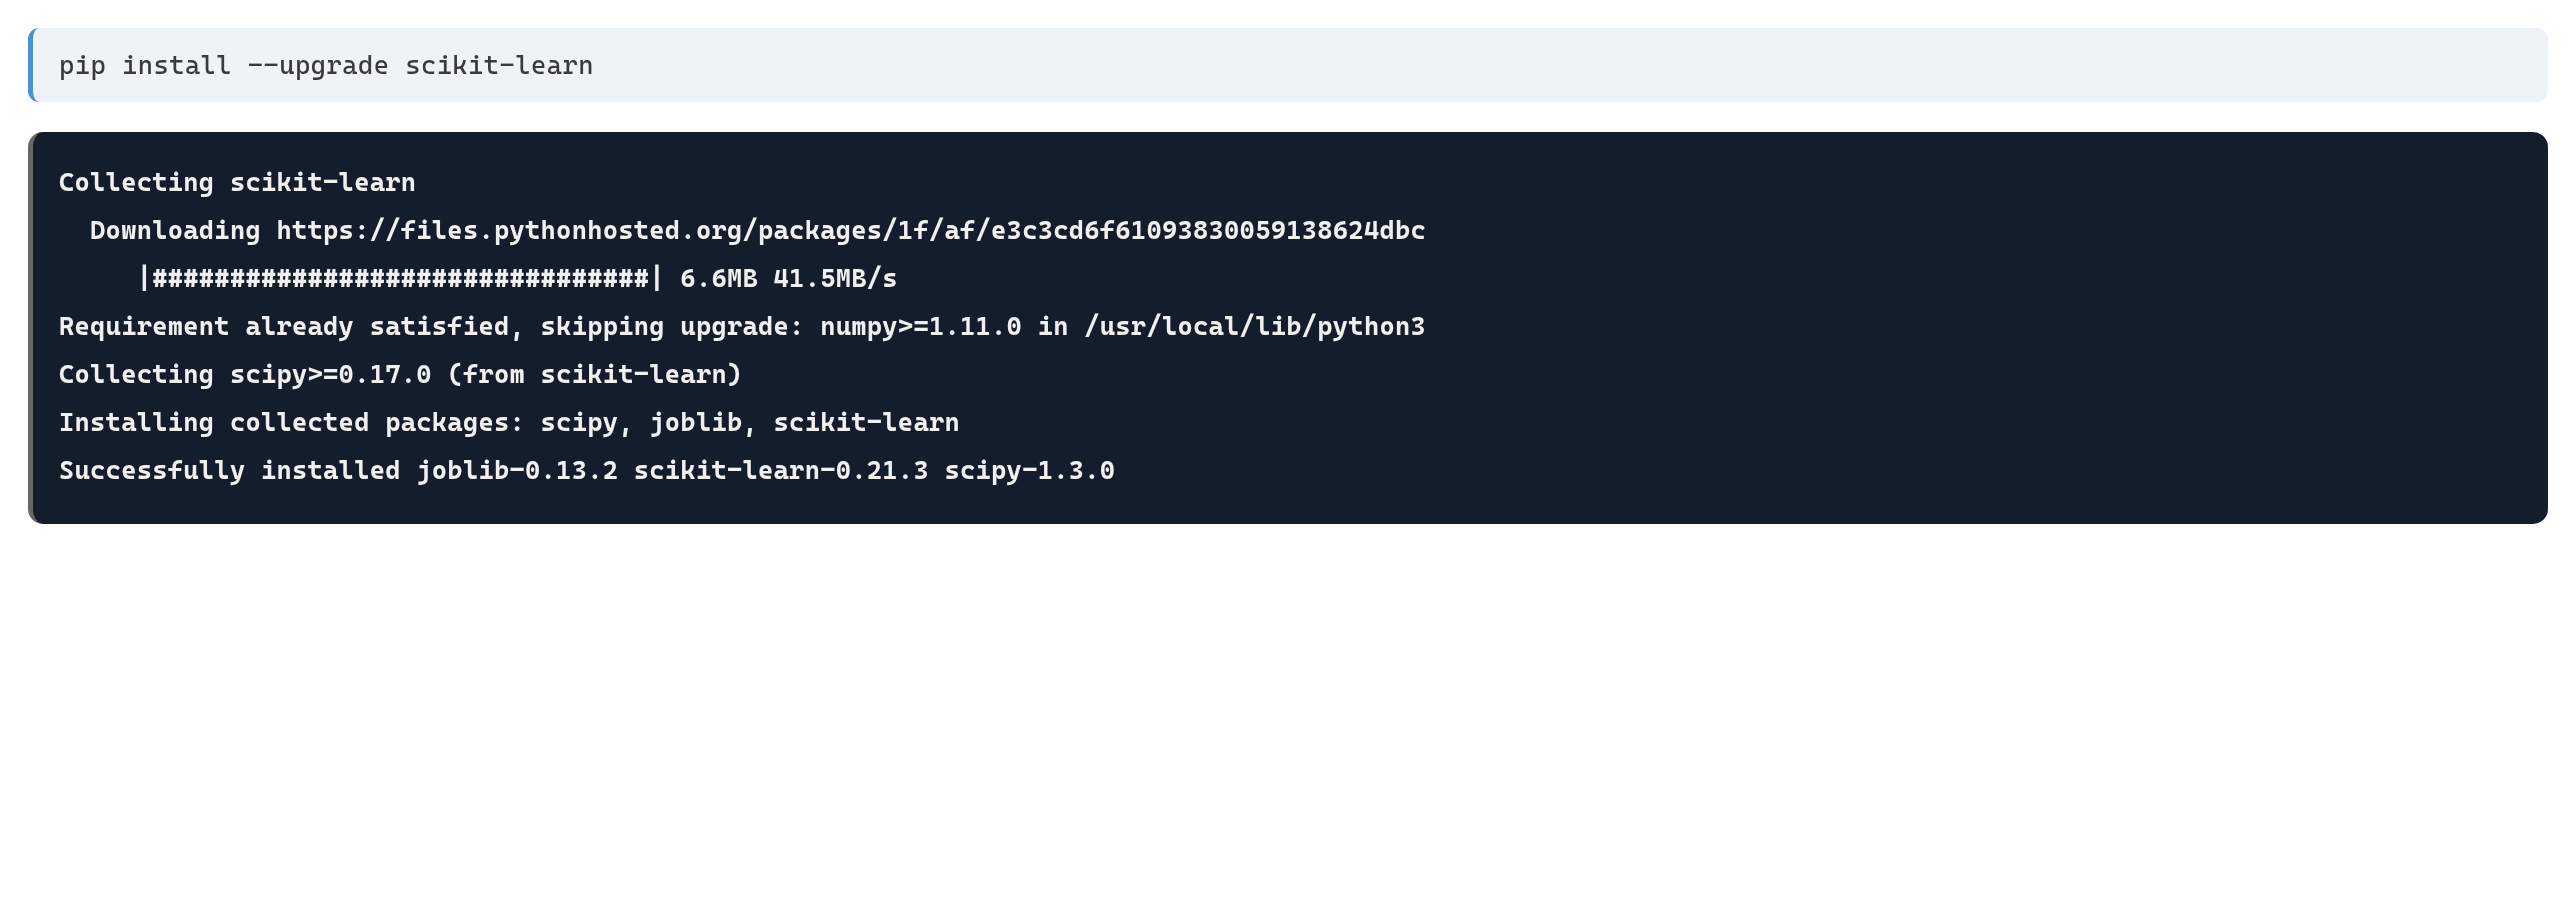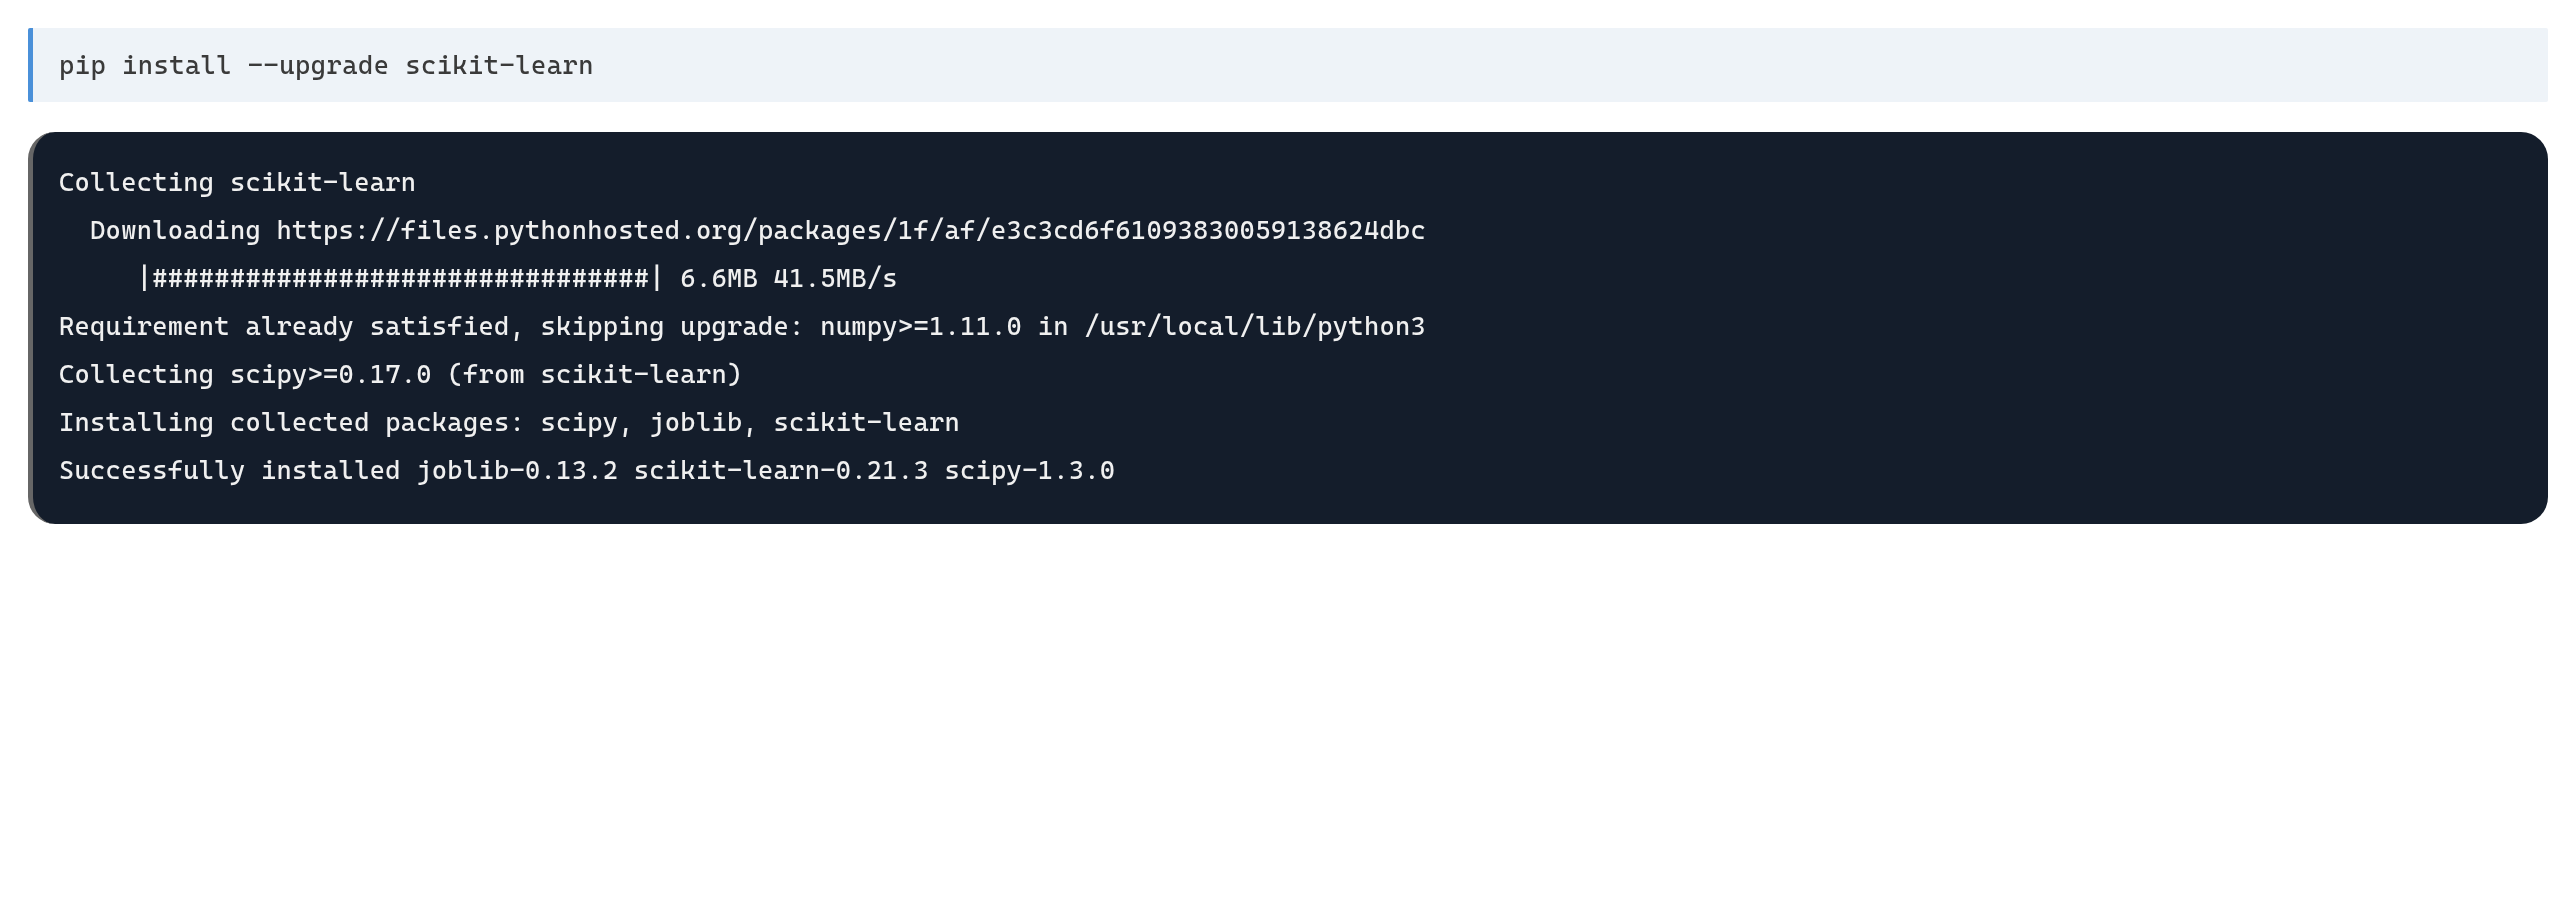--- a/index.html
+++ b/index.html
@@ -8,37 +8,38 @@
       box-sizing: border-box;
     }
     body {
       background: #ffffff;
       padding: 28px;
       font-family: ui-monospace, "SF Mono", "Cascadia Code", "Roboto Mono", Menlo, Monaco, Consolas, monospace;
     }
     .code-input-block {
       background: #eef3f8;
       border-left: 5.5px solid #4a90d9;
-      border-radius: 2px;
+      border-radius: 11px;
       padding: 22px 26px;
       margin-bottom: 29.5px;
     }
     .code-input-block code {
       font-family: ui-monospace, "SF Mono", "Cascadia Code", "Roboto Mono", Menlo, Monaco, Consolas, monospace;
       font-size: 26px;
       color: #3a3a3a;
       white-space: pre;
       letter-spacing: 0.5px;
     }
     .code-output-block {
       background: #141d2b;
       border-left: 5.5px solid #666666;
-      border-radius: 27px;
+      border-radius: 15px;
       padding: 26px 26px 29.5px 26px;
       overflow: hidden;
+      font-weight: bold;
     }
     .code-output-block pre {
       font-family: ui-monospace, "SF Mono", "Cascadia Code", "Roboto Mono", Menlo, Monaco, Consolas, monospace;
       font-size: 26px;
       color: #f0f0f0;
       white-space: pre;
       line-height: 1.85;
       letter-spacing: 0.3px;
       overflow: hidden;
     }

